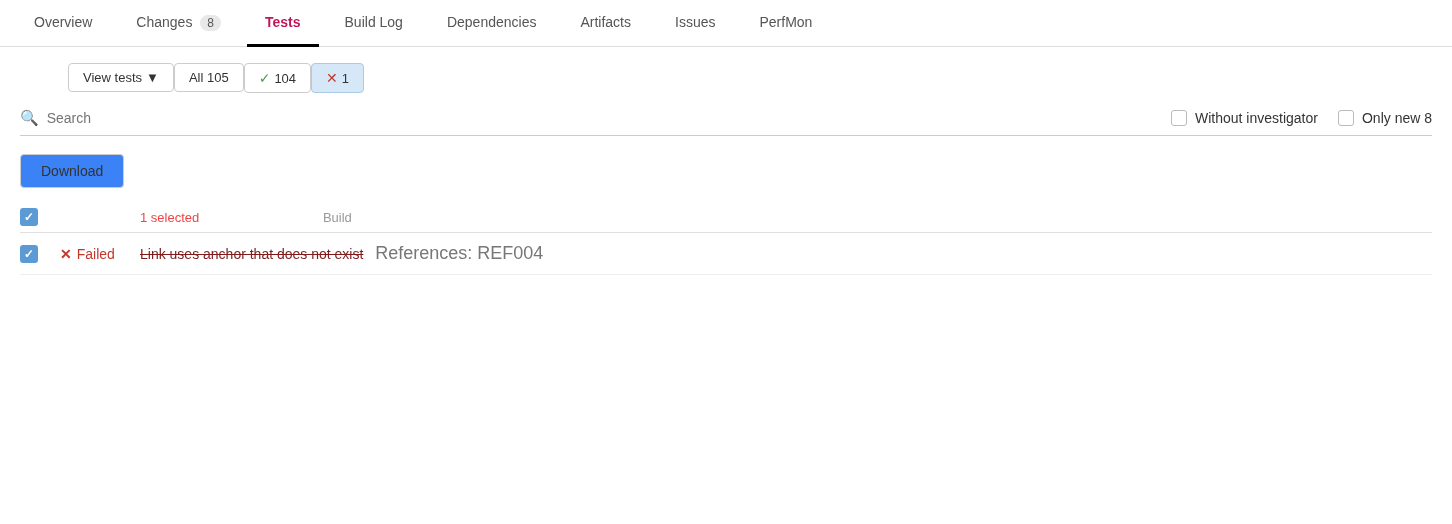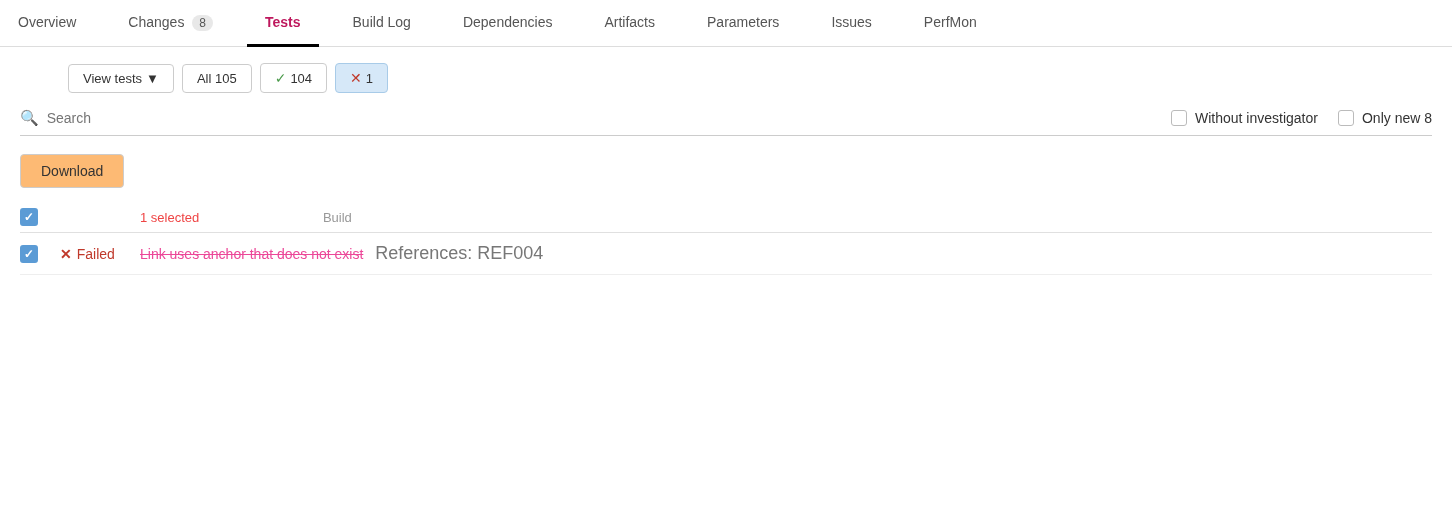--- a/index.html
+++ b/index.html
@@ -8,22 +8,22 @@
       font-size: 14px;
       background: #fff;
       color: #333;
     }
 
     
     .nav-tabs {
       display: flex;
       align-items: flex-end;
       border-bottom: 1px solid #ddd;
-      padding: 0 0;
-      gap: 16px;
+      padding: 0 16px;
+      gap: 8px;
     }
     .nav-tab {
       padding: 14px 18px;
       cursor: pointer;
       color: #555;
       font-size: 14px;
       border-bottom: 3px solid transparent;
       margin-bottom: -1px;
       white-space: nowrap;
     }
@@ -42,22 +42,22 @@
     }
 
     
     .main {
       padding: 16px 20px;
     }
 
     
     .filter-row {
       display: flex;
-      align-items: center;
-      gap: 8px;
+      align-items: flex-start;
+      gap: 0;
       margin-bottom: 16px;
       padding-left: 48px;
     }
     .btn-filter {
       border: 1px solid #ccc;
       background: #fff;
       border-radius: 4px;
       padding: 6px 14px;
       cursor: pointer;
       font-size: 13px;
@@ -141,21 +141,21 @@
       border-right: 1px solid #e07020;
       background: #fff;
       padding: 8px 18px;
       font-size: 14px;
       cursor: pointer;
       color: #333;
     }
     .btn-action:last-child { border-right: none; }
     .btn-standalone {
       border: 1px solid #ccc;
-      background: #fdba74;
+      background: #3b82f6;
       border-radius: 4px;
       padding: 8px 20px;
       font-size: 14px;
       cursor: pointer;
       color: #333;
     }
 
     
     .table-header-row {
       display: flex;
@@ -182,21 +182,21 @@
       width: 80px;
       display: flex;
       align-items: center;
       gap: 5px;
     }
     .col-name {
       flex: 1;
     }
     .test-name-strike {
       text-decoration: line-through;
-      color: #ec4899;
+      color: #7f1d1d;
     }
     .test-refs {
       color: #777;
       font-size: 18px;
     }
 
     
     .custom-checkbox {
       width: 18px;
       height: 18px;
@@ -232,23 +232,20 @@
     <span>Tests</span>
   </div>
   <div class="nav-tab">
     <span>Build Log</span>
   </div>
   <div class="nav-tab">
     <span>Dependencies</span>
   </div>
   <div class="nav-tab">
     <span>Artifacts</span>
-  </div>
-  <div class="nav-tab">
-    <span>Parameters</span>
   </div>
   <div class="nav-tab">
     <span>Issues</span>
   </div>
   <div class="nav-tab">
     <span>PerfMon</span>
   </div>
 </nav>
 
 <div class="main">

